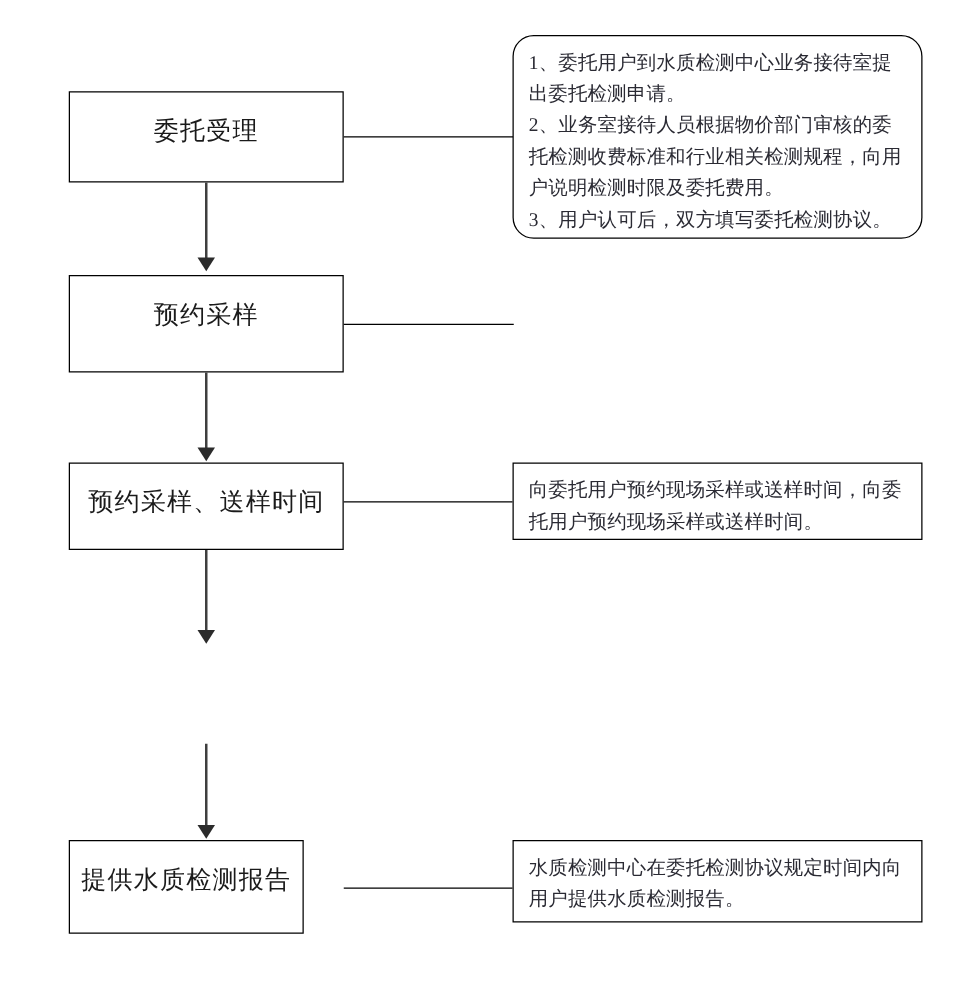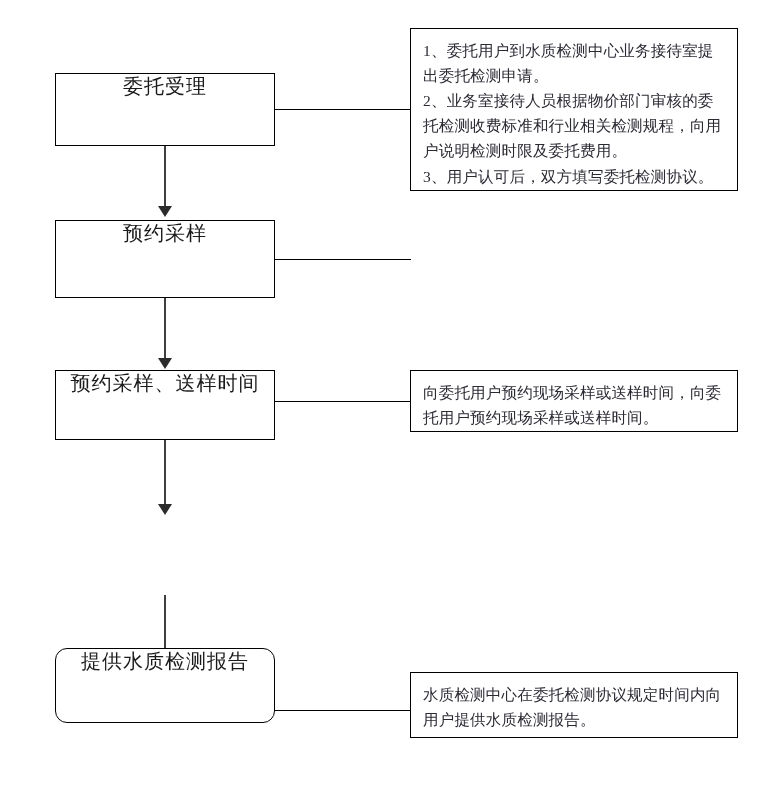--- a/index.html
+++ b/index.html
@@ -26,20 +26,21 @@
 
   
   .process-box {
     position: absolute;
     box-sizing: border-box;
     border: 1px solid #000000;
     background: #ffffff;
     display: flex;
     align-items: flex-start;
     justify-content: center;
+    padding-top: 18px;
   }
   .process-label {
     font-family: "DejaVu Sans", "Liberation Sans", sans-serif;
     font-size: 20px;
     line-height: 1.2;
     letter-spacing: 1px;
     white-space: nowrap;
     color: #1a1a1a;
   }
 
@@ -84,21 +85,21 @@
 <body>
 
 <div id="flowchart">
 
   <div class="process-box" style="left:55px; top:73px; width:220px; height:73px;">
     <span class="process-label">委托受理</span>
   </div>
 
   <div class="h-connector" style="left:275px; top:109px; width:136px;"></div>
 
-  <div class="note-box" style="left:410px; top:28px; width:328px; height:163px;">
+  <div class="note-box" style="left:410px; top:28px; width:328px; height:163px;border-radius:17px;">
     <div class="note-text">1、委托用户到水质检测中心业务接待室提出委托检测申请。
 2、业务室接待人员根据物价部门审核的委托检测收费标准和行业相关检测规程，向用户说明检测时限及委托费用。
 3、用户认可后，双方填写委托检测协议。</div>
   </div>
 
   <div class="v-arrow" style="left:164px; top:146px; height:62px;"></div>
   <div class="arrow-head" style="left:158px; top:206px;"></div>
 
   <div class="process-box" style="left:55px; top:220px; width:220px; height:78px;">
     <span class="process-label">预约采样</span>
@@ -120,21 +121,21 @@
     <div class="note-text">向委托用户预约现场采样或送样时间，向委托用户预约现场采样或送样时间。</div>
   </div>
 
   <div class="v-arrow" style="left:164px; top:440px; height:66px;"></div>
   <div class="arrow-head" style="left:158px; top:504px;"></div>
 
 
   <div class="v-arrow" style="left:164px; top:595px; height:72px;"></div>
   <div class="arrow-head" style="left:158px; top:660px;"></div>
 
-  <div class="process-box" style="left:55px; top:648px; width:220px; height:75px;border-radius:12px;">
+  <div class="process-box" style="left:55px; top:672px; width:188px; height:75px;">
     <span class="process-label">提供水质检测报告</span>
   </div>
 
   <div class="h-connector" style="left:275px; top:710px; width:136px;"></div>
 
   <div class="note-box" style="left:410px; top:672px; width:328px; height:66px;">
     <div class="note-text">水质检测中心在委托检测协议规定时间内向用户提供水质检测报告。</div>
   </div>
 
 </div>

